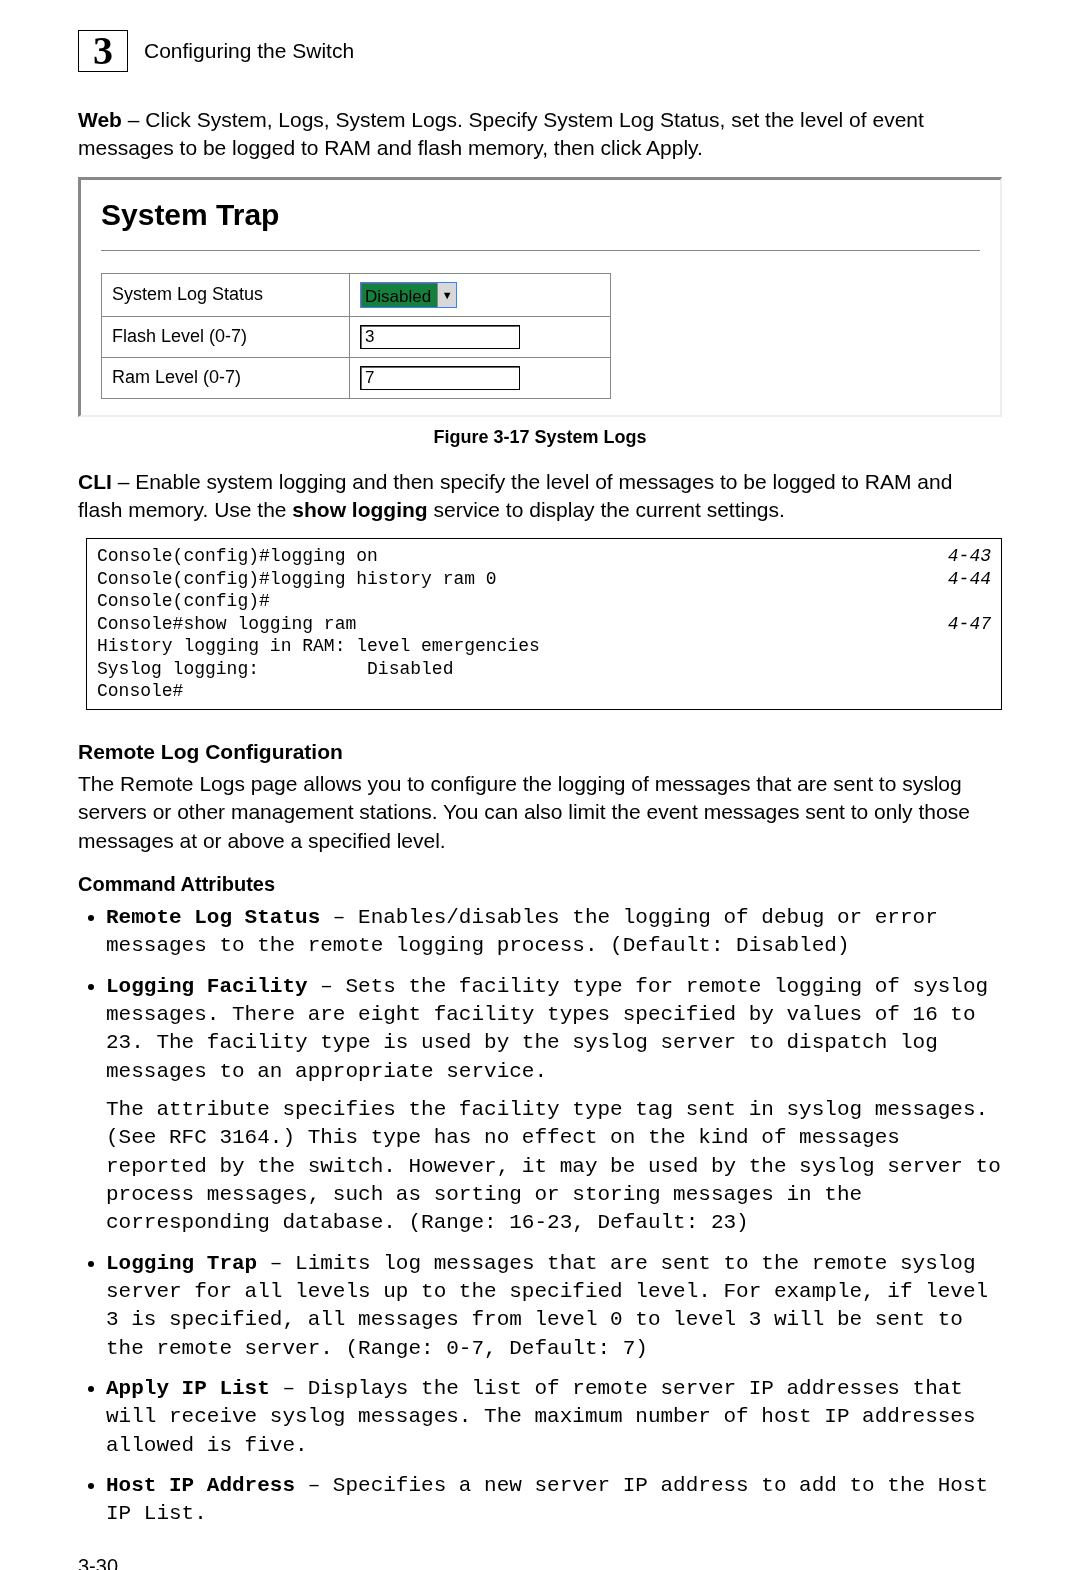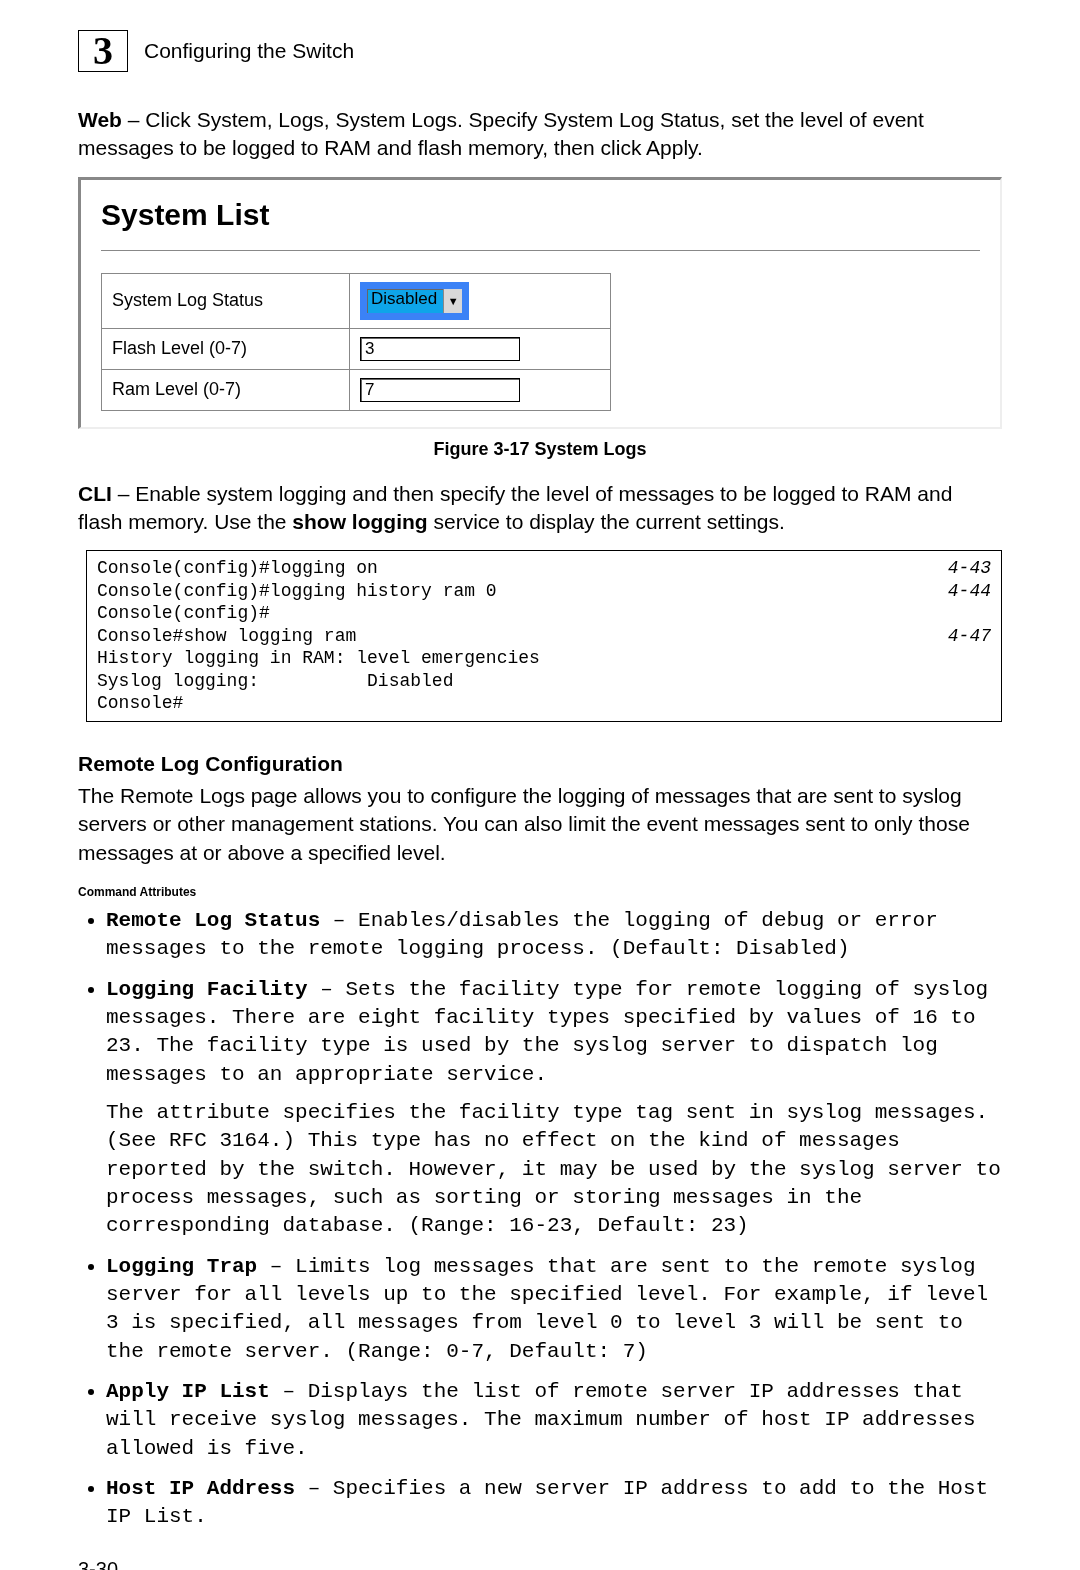--- a/index.html
+++ b/index.html
@@ -64,23 +64,23 @@
     width: 58%;
   }
   table.form-table td {
     border: 1px solid #888;
     padding: 8px 10px;
     font-size: 18px;
     vertical-align: middle;
   }
   .select-wrap {
     display: inline-flex;
-    align-items: flex-start;
-    border: 7px solid #3b82f6;
-    background: #0ea5e9;
+    align-items: flex-end;
+    border: 1px solid #3b82f6;
+    background: #15803d;
     font-size: 17px;
     padding: 0 0 0 4px;
     height: 24px;
     box-shadow: inset 1px 1px 0 #666;
   }
   .select-wrap .sel-text { padding-right: 6px; }
   .select-wrap .sel-btn {
     width: 18px;
     height: 100%;
     background: #d8d8d8;
@@ -117,21 +117,21 @@
   .ref {
     float: right;
     font-style: italic;
   }
   h3.subsection {
     font-size: 21px;
     font-weight: bold;
     margin: 0 0 6px 0;
   }
   h4.cmd-attr {
-    font-size: 12px;
+    font-size: 20px;
     font-weight: bold;
     margin: 18px 0 8px 0;
   }
   ul.attrs {
     margin: 0 0 10px 0;
     padding-left: 28px;
   }
   ul.attrs li {
     font-size: 21px;
     line-height: 1.35;
@@ -157,21 +157,21 @@
       <span>3</span>
     </div>
     <div class="chapter-title">Configuring the Switch</div>
   </div>
 
   <p class="body-text">
     <b>Web</b><span> – Click System, Logs, System Logs. Specify System Log Status, set the level of event messages to be logged to RAM and flash memory, then click Apply.</span>
   </p>
 
   <div class="screenshot-outer">
-    <div class="panel-title">System List</div>
+    <div class="panel-title">System Trap</div>
     <hr class="panel-rule">
     <table class="form-table">
       <tbody>
           <tr>
         <td>System Log Status</td>
         <td>
           <span class="select-wrap">
             <span class="sel-text">Disabled</span>
             <span class="sel-btn">▼</span>
           </span>

